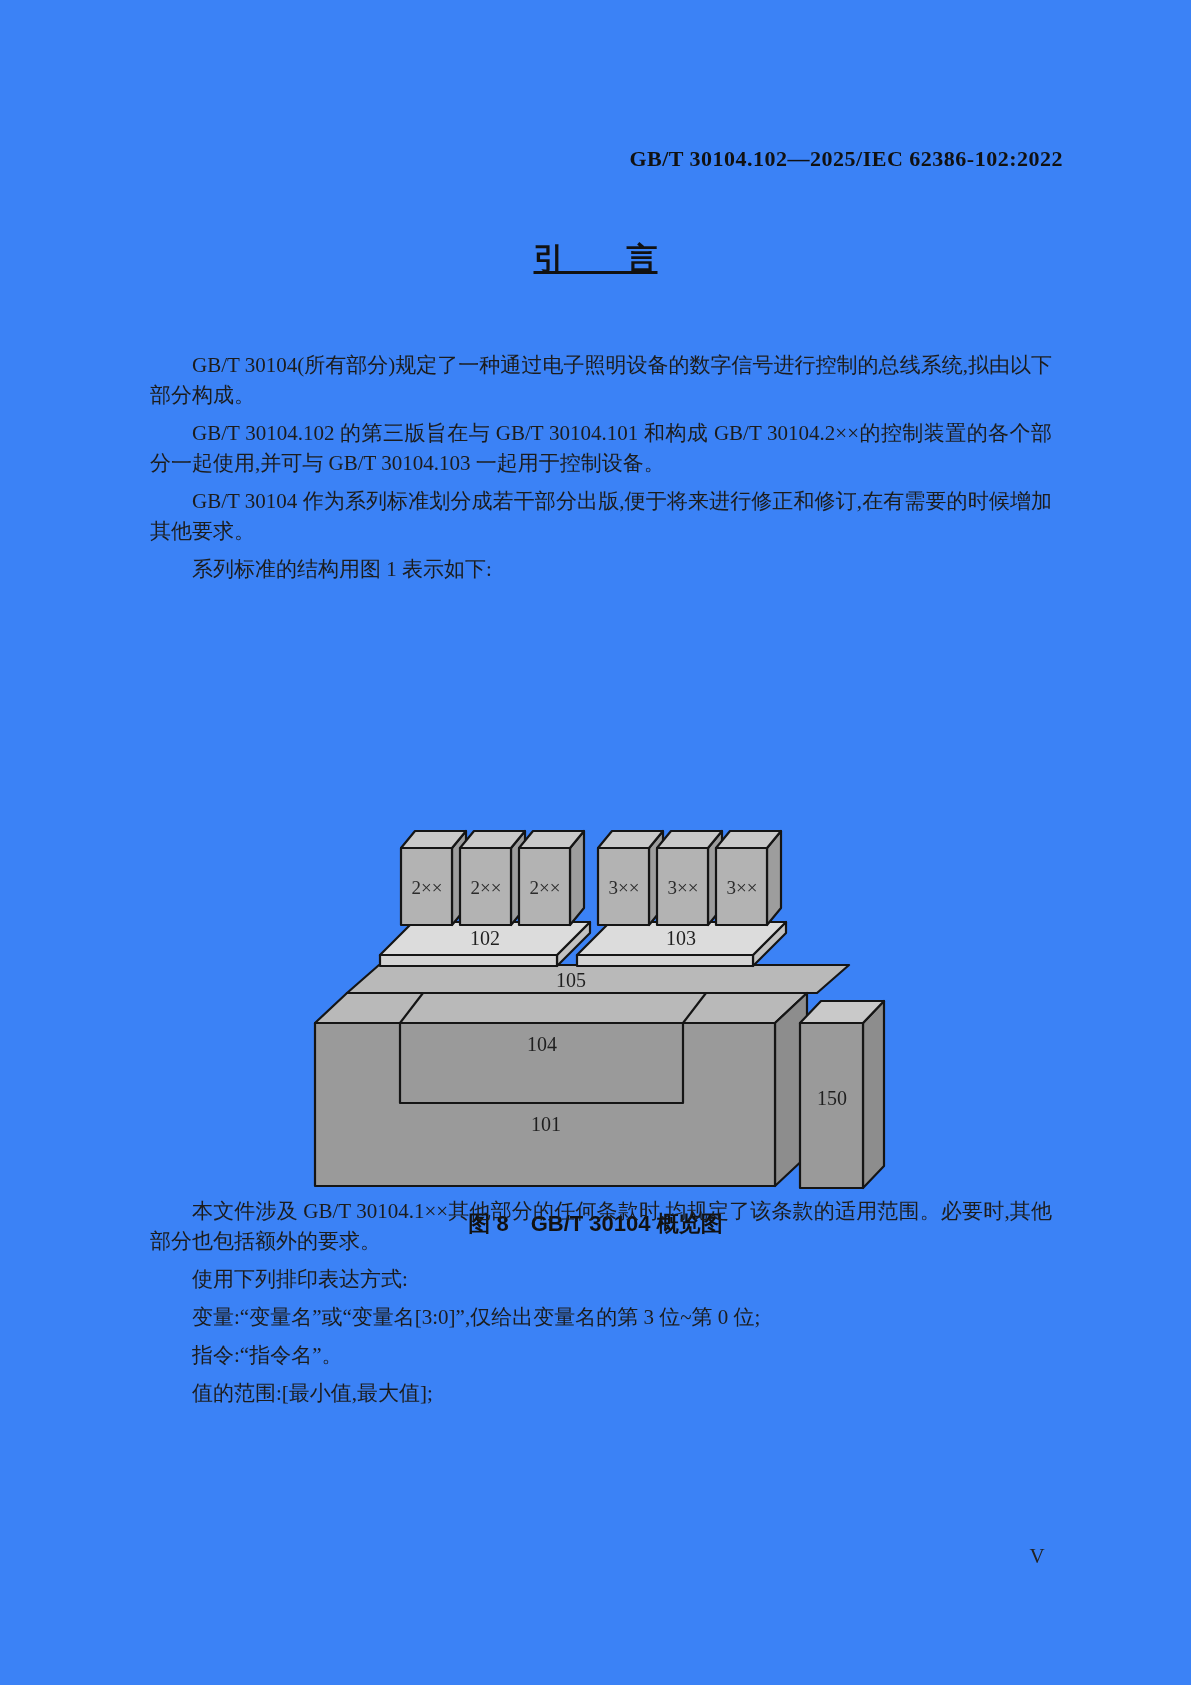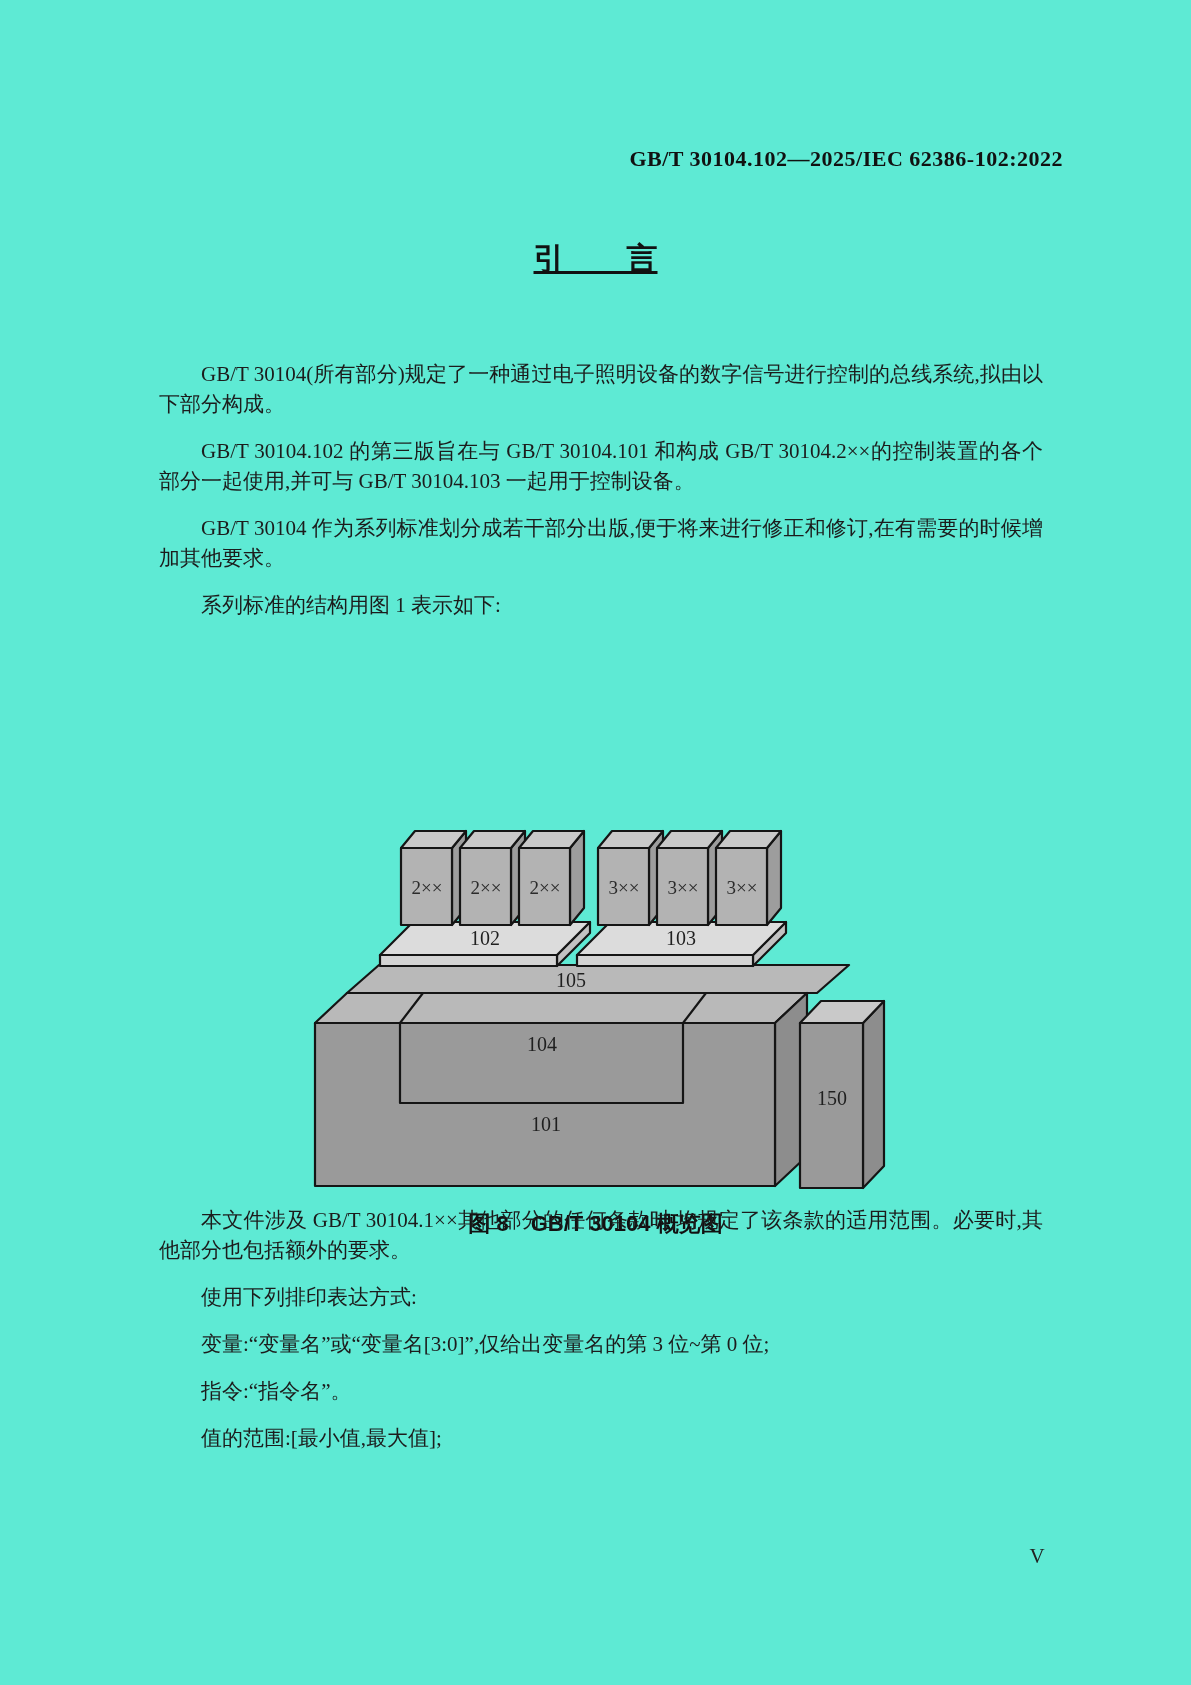--- a/index.html
+++ b/index.html
@@ -1,20 +1,20 @@
 <!DOCTYPE html>
 <html><head>
 <meta charset="utf-8">
 <style>
   html,body{margin:0;padding:0;background:#e8e8e8;}
   .page{
     position:relative;
     width:1191px;height:1685px;
     margin:0 auto;
-    background:#5eead4;
+    background:#3b82f6;
     font-family:"Liberation Serif","DejaVu Serif",serif;
     color:#1c1c1c;
     overflow:hidden;
   }
   .running-head{
     position:absolute;
     top:146px;left:0;right:128px;
     text-align:right;
     font-size:22px;
     font-weight:bold;
@@ -33,21 +33,21 @@
   }
   .body-block{
     position:absolute;
     left:142px;
     width:918px;
     font-size:21px;
     line-height:30px;
     text-align:justify;
     color:#1c1c1c;
   }
-  .body-block p{margin:17px;padding:0;}
+  .body-block p{margin:8px;padding:0;}
   .p-indent{text-indent:42px;}
   .p-dash{padding-left:84px;text-indent:-42px;}
   .block-1{top:342px;}
   .block-2{top:1188px;}
   .block-2 .sp-before{margin-top:2px;}
   .figure-wrap{
     position:absolute;
     top:815px;left:280px;
     width:620px;height:385px;
   }

